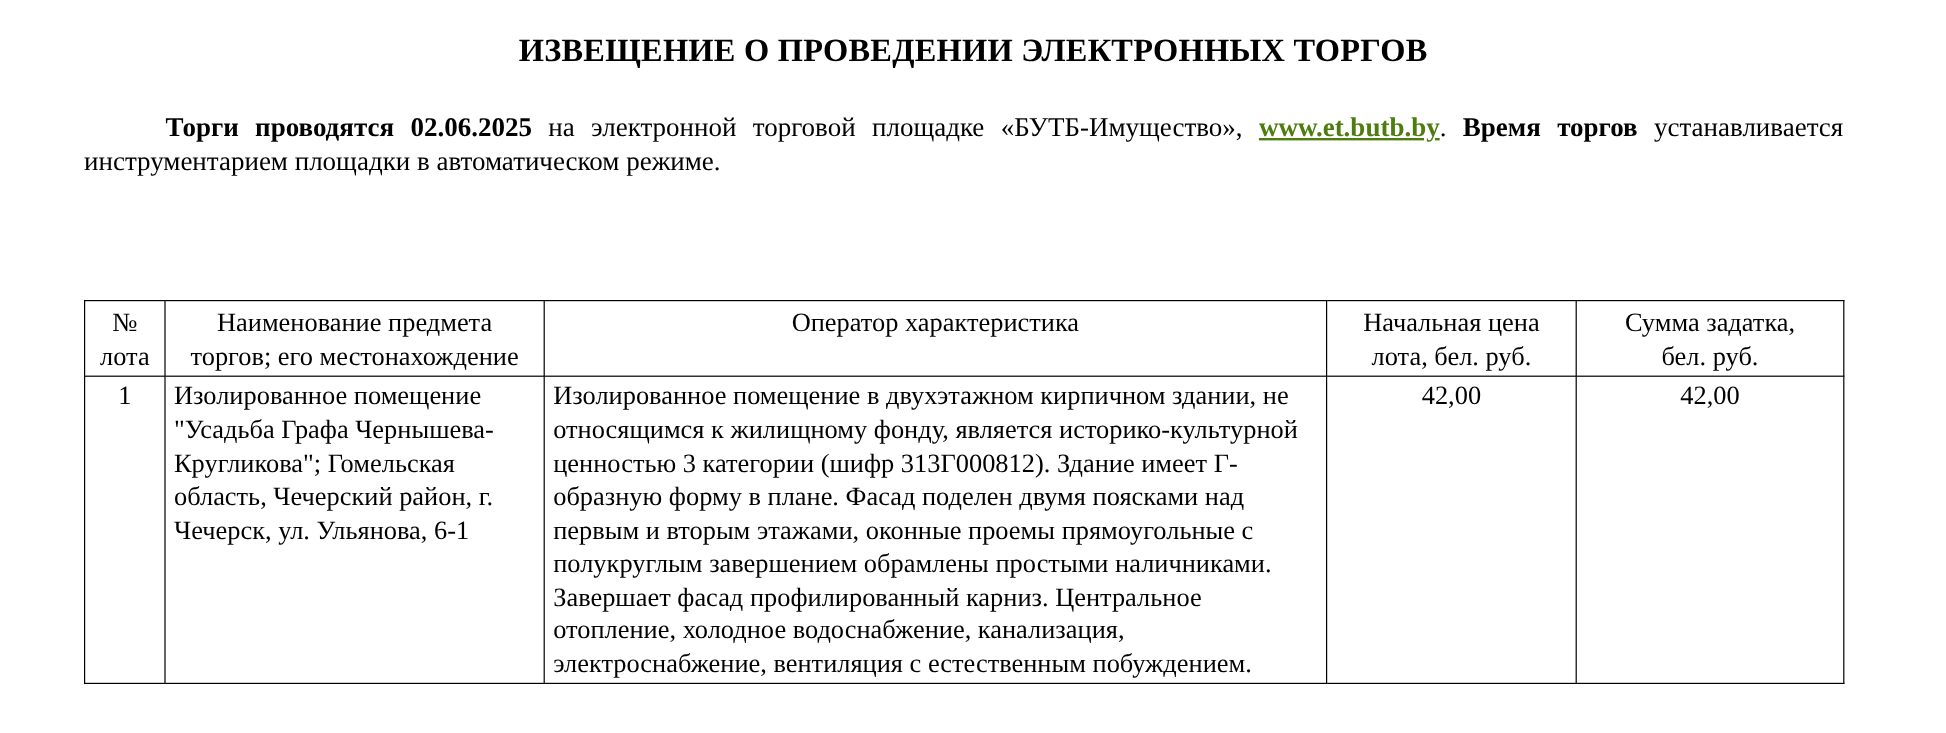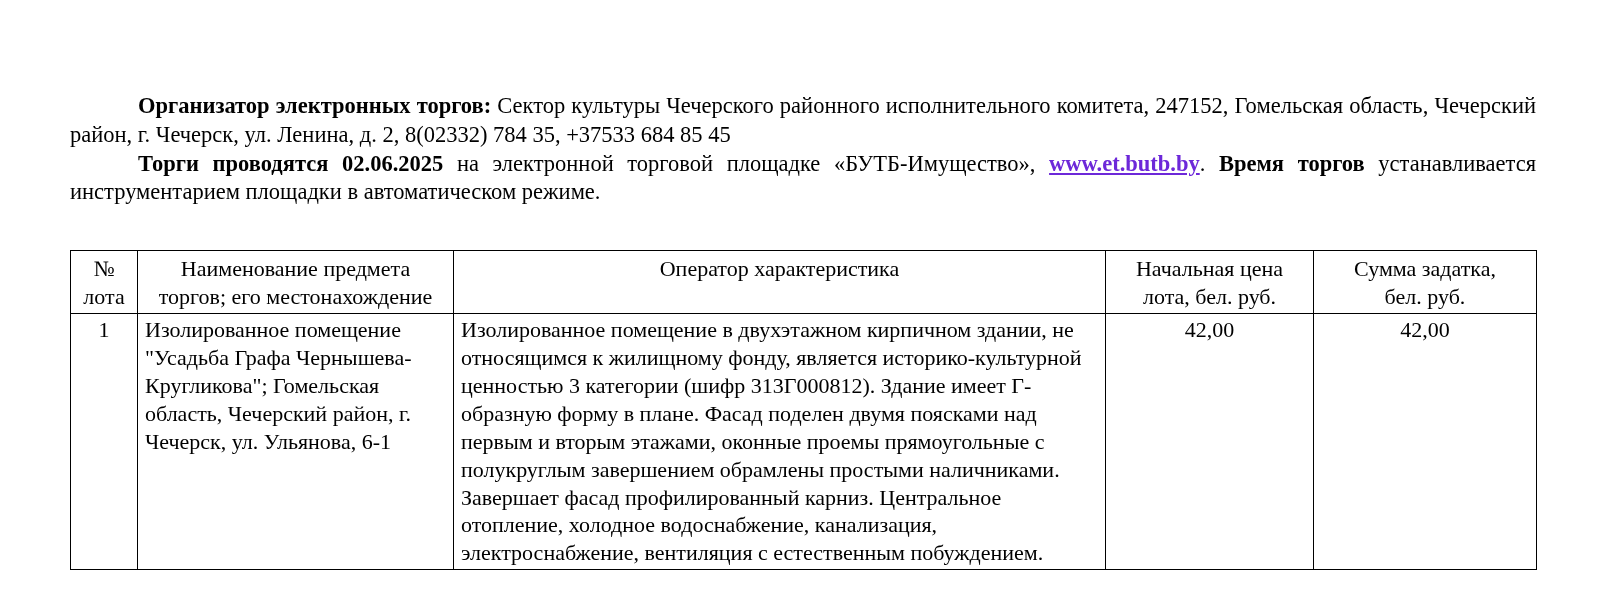--- a/index.html
+++ b/index.html
@@ -46,21 +46,21 @@
   .para {
     margin: 0;
     text-indent: 68px;
     text-align: justify;
   }
   .para.p3 {
     text-align: justify;
   }
   .lbl { font-weight: bold; }
   .link {
-    color: #6d28d9;
+    color: #4d7c0f;
     font-weight: bold;
     text-decoration: underline;
   }
 
   
   .lot-table {
     position: absolute;
     left: 70px;
     top: 250px;
     width: 1466px;
@@ -91,24 +91,24 @@
   .cell-right  { text-align: center; padding-right: 10px; }
   .cell-left   { text-align: left; }
 
   .hdr-line { display: block; }
 </style>
 </head>
 <body>
 
 <div class="page">
 
+  <div class="doc-title">ИЗВЕЩЕНИЕ О ПРОВЕДЕНИИ ЭЛЕКТРОННЫХ ТОРГОВ</div>
 
   <div class="body-block">
 
-    <p class="para"><span class="lbl">Организатор электронных торгов:</span><span> Сектор культуры Чечерского районного исполнительного комитета, 247152, Гомельская область, Чечерский район, г. Чечерск, ул. Ленина, д. 2, 8(02332) 784 35, +37533 684 85 45</span></p>
 
 
     <p class="para p3"><span class="lbl">Торги проводятся 02.06.2025</span><span> на электронной торговой площадке «БУТБ-Имущество», </span><a class="link" href="#">www.et.butb.by</a><span>. </span><span class="lbl">Время торгов</span>
       <span>устанавливается инструментарием площадки в автоматическом режиме.</span></p>
   </div>
 
   <table class="lot-table">
     <colgroup>
       <col class="col-no">
       <col class="col-name">

